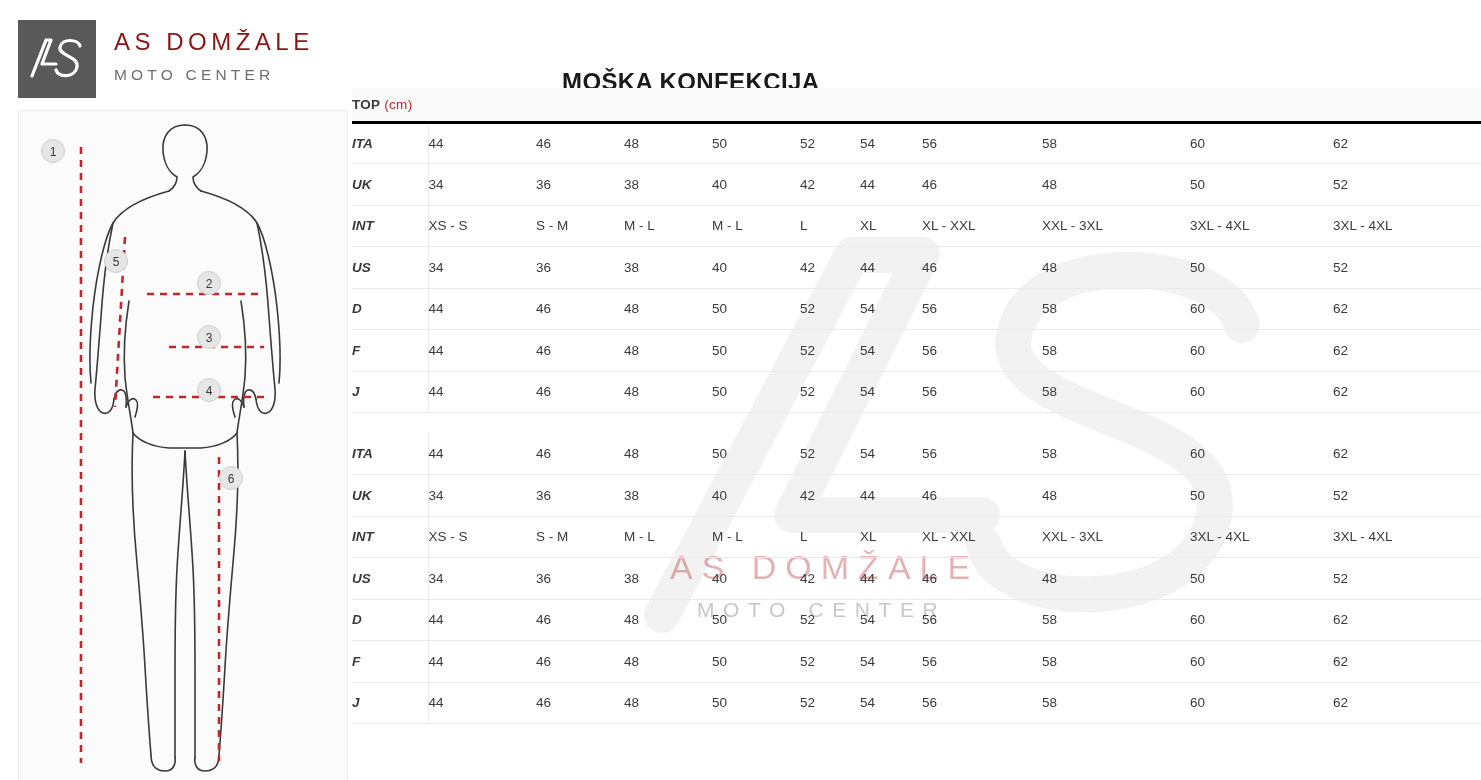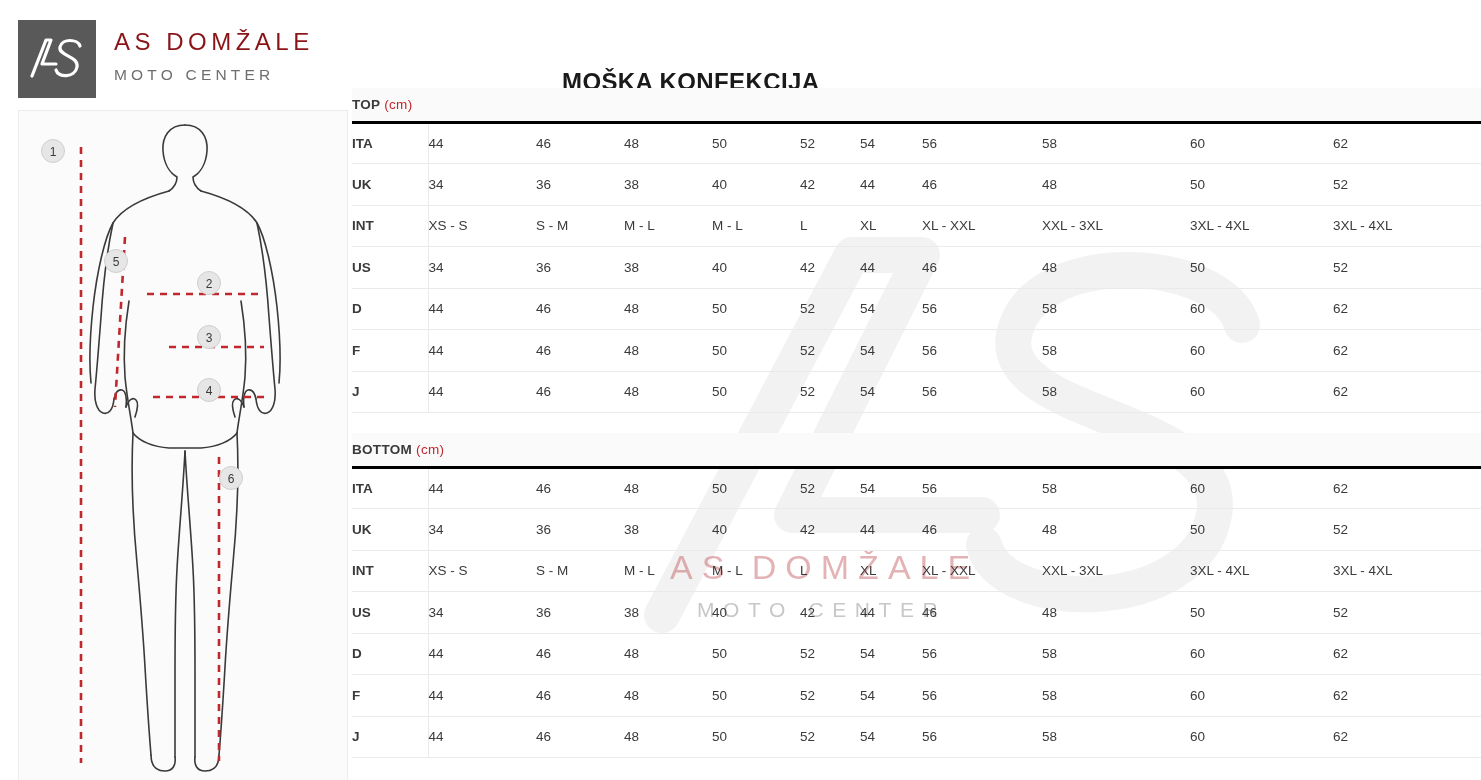--- a/index.html
+++ b/index.html
@@ -152,20 +152,21 @@
     font-weight: normal;
     color: #c0282d;
   }
   td.row-label {
     padding-left: 18px;
     font-weight: bold;
     font-size: 13px;
     color: #2b2b2b;
     background: #fafafa;
     border-right: 1px solid #eaeaea;
+    font-style: italic;
   }
   td.val { padding-left: 14px; }
 
   
   col.c-label { width: 76px; }
   col.c0 { width: 108px; }
   col.c1 { width: 88px; }
   col.c2 { width: 88px; }
   col.c3 { width: 88px; }
   col.c4 { width: 60px; }
@@ -413,26 +414,20 @@
             <col class="c2">
             <col class="c3">
             <col class="c4">
           <col class="c5">
             <col class="c6">
             <col class="c7">
             <col class="c8">
             <col class="c9">
         </colgroup>
         <tbody>
-          <tr class="section-header">
-            <td colspan="11" class="section-label">
-              <span>BOTTOM</span>
-              <span class="unit">(cm)</span>
-            </td>
-          </tr>
 
           <tr>
             <td class="row-label">ITA</td>
             <td class="val">44</td>
             <td class="val">46</td>
             <td class="val">48</td>
             <td class="val">50</td>
             <td class="val">52</td>
             <td class="val">54</td>
             <td class="val">56</td>

